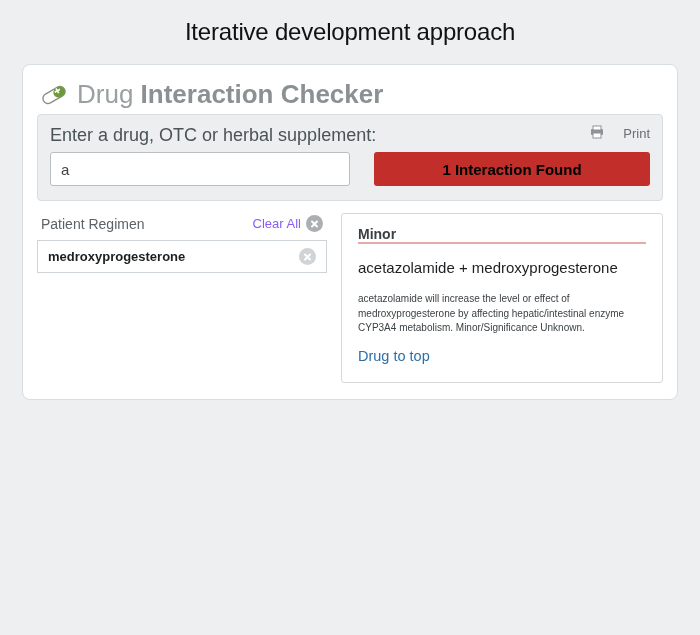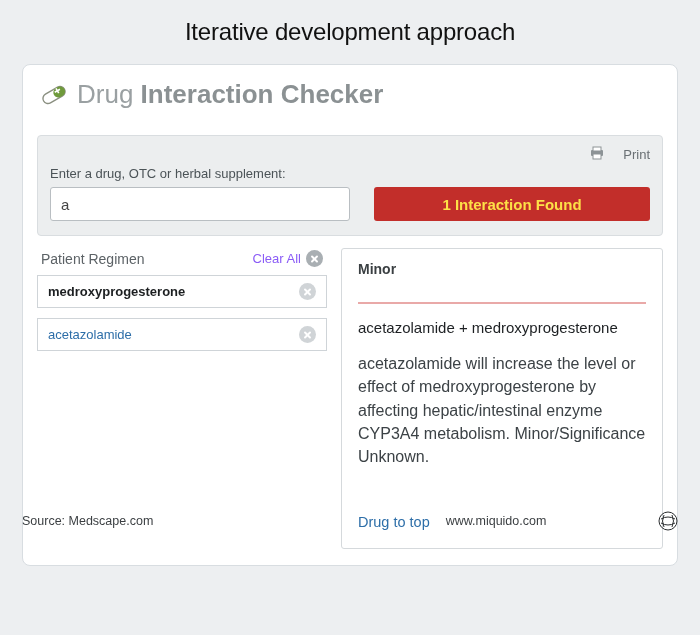--- a/index.html
+++ b/index.html
@@ -27,21 +27,21 @@
     margin: 0 22px;
     background: #fff;
     border: 1px solid #d8dde1;
     border-radius: 8px;
     padding: 10px 14px 16px 14px;
   }
   .app-header {
     display: flex;
     align-items: center;
     gap: 8px;
-    padding: 4px 2px 25px 2px;
+    padding: 4px 2px 4px 2px;
   }
   .pill-icon {
     width: 30px; height: 24px;
     position: relative;
   }
   .pill-icon svg { display:block; }
   .app-header h1 {
     font-size: 26px;
     font-weight: 400;
     color: #9aa0a2;
@@ -54,24 +54,23 @@
     border-radius: 4px;
     padding: 10px 12px 14px 12px;
     position: relative;
   }
   .search-row-top {
     display: flex;
     justify-content: space-between;
     align-items: flex-start;
   }
   .search-label {
-    font-size: 13px;
+    font-size: 18px;
     color: #4b5357;
     margin-bottom: 6px;
-    margin-top: 20px;
   }
   .print {
     display: flex;
     align-items: center;
     gap: 18px;
     color: #6a7074;
     font-size: 13px;
     cursor: pointer;
   }
   .print svg { width:16px; height:14px; }
@@ -87,21 +86,21 @@
     border-radius: 3px;
     background: #fff;
     padding: 0 10px;
     font-size: 15px;
     color: #444;
   }
   .found-btn {
     flex: 1;
     height: 34px;
     background: #c22e2a;
-    color: #fde047;
+    color: #000000;
     border: none;
     border-radius: 3px;
     font-size: 15px;
     font-weight: 600;
     cursor: pointer;
   }
   .body-row {
     display: flex;
     gap: 14px;
     margin-top: 12px;
@@ -162,36 +161,36 @@
   .detail {
     flex: 1;
     border: 1px solid #d5d9dc;
     border-radius: 3px;
     padding: 12px 16px 18px 16px;
   }
   .severity {
     font-size: 14px;
     font-weight: 700;
     color: #3a3f42;
-    padding-bottom: 25px;
+    padding-bottom: 0;
     border-bottom: 2px solid #e9a9a8;
     margin-bottom: 14px;
   }
   .combo {
     font-size: 15px;
     font-weight: 400;
     color: #1d2023;
     line-height: 1.35;
     margin-bottom: 14px;
   }
   .desc {
-    font-size: 16px;
+    font-size: 10px;
     color: #3c4246;
     line-height: 1.45;
-    margin-bottom: 46px;
+    margin-bottom: 12px;
   }
   .back-top {
     color: #2d6ea8;
     font-size: 14.5px;
     cursor: pointer;
   }
   .footer {
     position: absolute;
     bottom: 10px;
     left: 0; right: 0;
@@ -263,41 +262,25 @@
           </span>
         </div>
 
         <div class="drug-item">
           <div class="drug-main">
             <span class="drug-name">medroxyprogesterone</span>
             <span class="x-circle light"></span>
           </div>
         </div>
 
-        <div class="drug-item">
-          <div class="drug-main">
-            <span class="drug-name link">acetazolamide</span>
-            <span class="x-circle light"></span>
-          </div>
-        </div>
       </div>
 
       <div class="detail">
         <div class="severity">Minor</div>
         <div class="combo">acetazolamide + medroxyprogesterone</div>
         <div class="desc">acetazolamide will increase the level or effect of medroxyprogesterone by affecting hepatic/intestinal enzyme CYP3A4 metabolism. Minor/Significance Unknown.</div>
         <div class="back-top">Drug to top</div>
       </div>
     </div>
 
   </div>
 
-  <div class="footer">
-    <span class="src">Source: Medscape.com</span>
-    <span class="site">www.miquido.com</span>
-    <span class="logo">
-      <svg viewBox="0 0 20 20">
-          <circle cx="10" cy="10" r="9" fill="none" stroke="#2b2e30" stroke-width="1"></circle>
-          <path d="M3 8 Q10 4 17 8 M3 12 Q10 16 17 12 M6 4 Q3 10 6 16 M14 4 Q17 10 14 16" stroke="#2b2e30" stroke-width="1" fill="none"></path>
-        </svg>
-    </span>
-  </div>
 </div>
 
 </body></html>

